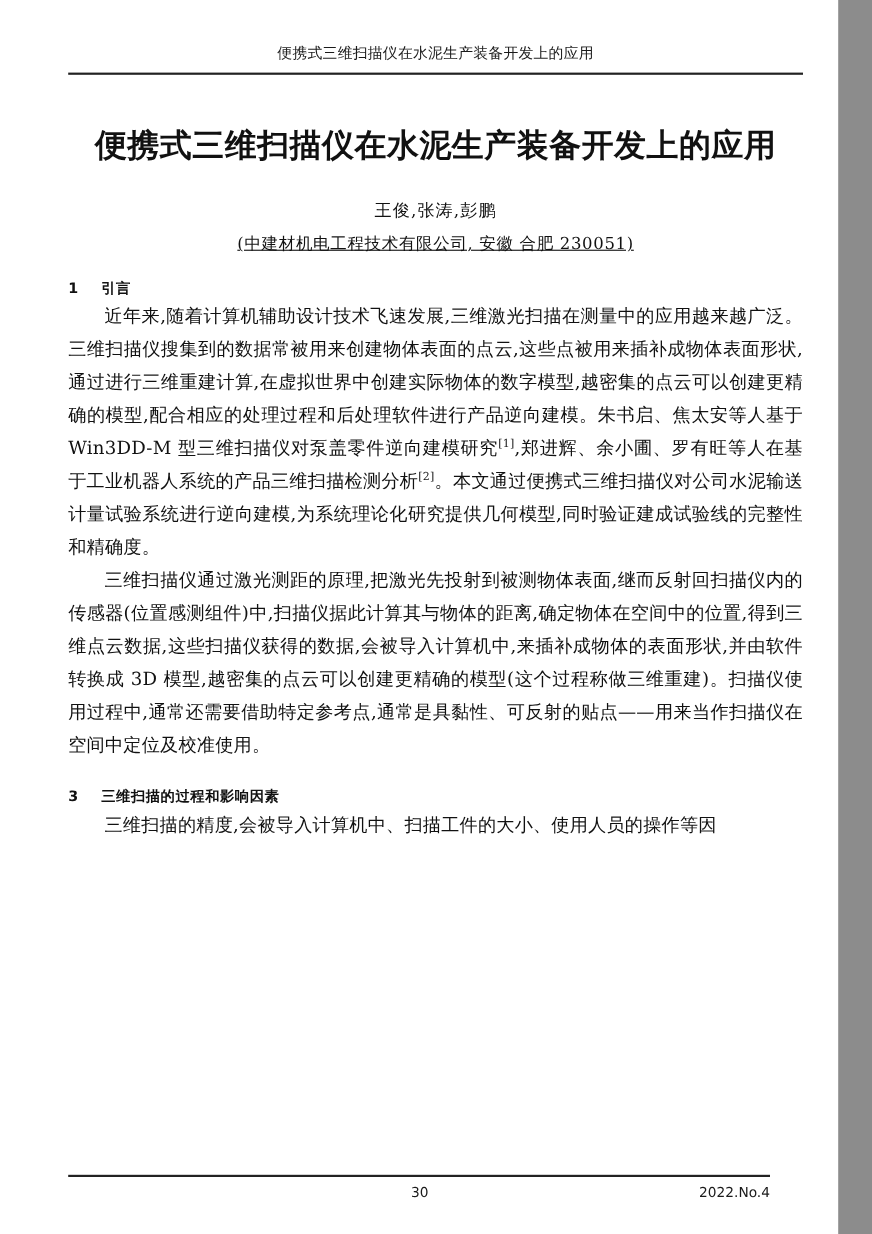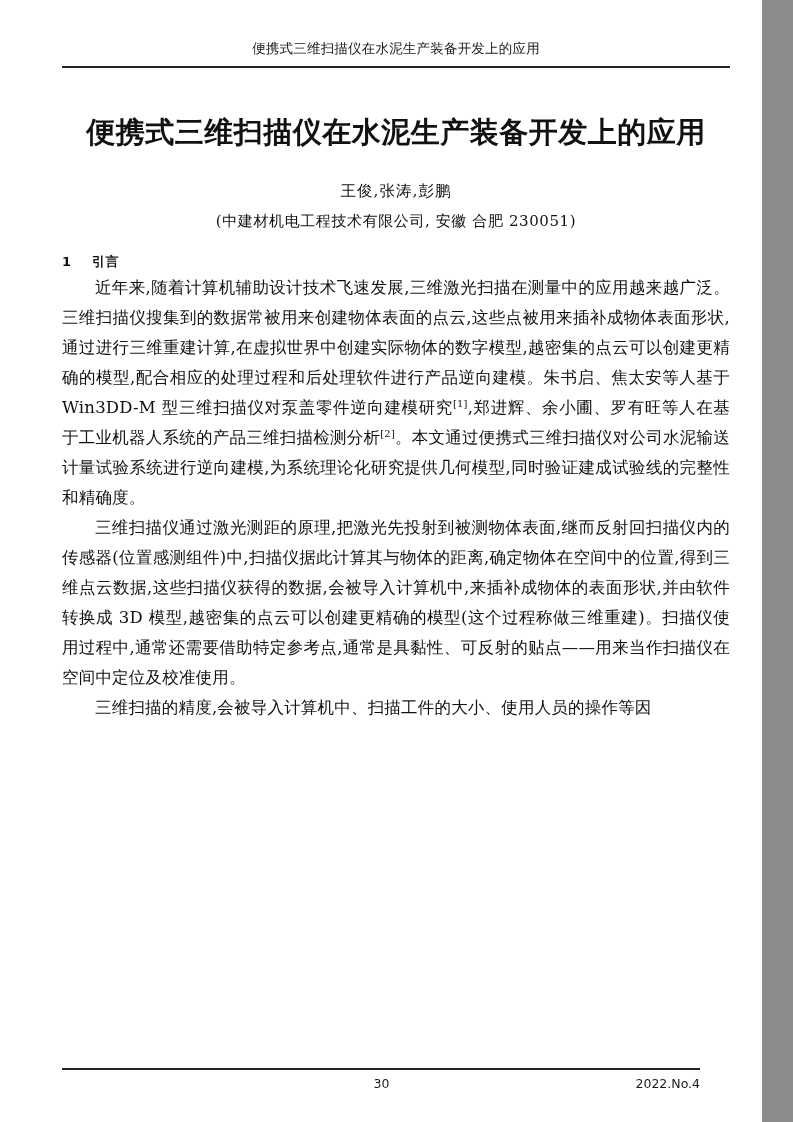--- a/index.html
+++ b/index.html
@@ -52,20 +52,21 @@
     margin-top: 28px;
     text-align: center;
     font-size: 15.5px;
     letter-spacing: 1px;
   }
   .affiliation {
     margin-top: 10px;
     text-align: center;
     font-size: 15px;
     letter-spacing: 0.6px;
+    text-decoration: underline;
   }
 
   
   .section-head {
     margin-top: 22px;
     margin-bottom: 2px;
     font-size: 13px;
     font-weight: bold;
     font-family: "DejaVu Sans", "Liberation Sans", sans-serif;
     letter-spacing: 0.5px;
@@ -131,20 +132,23 @@
     <div class="authors">王俊,张涛,彭鹏</div>
     <div class="affiliation">(中建材机电工程技术有限公司,  安徽  合肥  230051)</div>
 
     <div class="section-head">
       <span class="num">1</span><span>引言</span>
     </div>
     <p class="body">近年来,随着计算机辅助设计技术飞速发展,三维激光扫描在测量中的应用越来越广泛。三维扫描仪搜集到的数据常被用来创建物体表面的点云,这些点被用来插补成物体表面形状,通过进行三维重建计算,在虚拟世界中创建实际物体的数字模型,越密集的点云可以创建更精确的模型,配合相应的处理过程和后处理软件进行产品逆向建模。朱书启、焦太安等人基于 Win3DD-M 型三维扫描仪对泵盖零件逆向建模研究<sup>[1]</sup>,郑进辉、余小圃、罗有旺等人在基于工业机器人系统的产品三维扫描检测分析<sup>[2]</sup>。本文通过便携式三维扫描仪对公司水泥输送计量试验系统进行逆向建模,为系统理论化研究提供几何模型,同时验证建成试验线的完整性和精确度。</p>
 
     <p class="body">三维扫描仪通过激光测距的原理,把激光先投射到被测物体表面,继而反射回扫描仪内的传感器(位置感测组件)中,扫描仪据此计算其与物体的距离,确定物体在空间中的位置,得到三维点云数据,这些扫描仪获得的数据,会被导入计算机中,来插补成物体的表面形状,并由软件转换成 3D 模型,越密集的点云可以创建更精确的模型(这个过程称做三维重建)。扫描仪使用过程中,通常还需要借助特定参考点,通常是具黏性、可反射的贴点——用来当作扫描仪在空间中定位及校准使用。</p>
 
+    <div class="section-head">
+      <span class="num">3</span><span>三维扫描的过程和影响因素</span>
+    </div>
     <p class="body">三维扫描的精度,会被导入计算机中、扫描工件的大小、使用人员的操作等因</p>
 
   </div>
 
   <div class="rule-bottom"></div>
   <div class="footer">
     <span class="page-no">30</span>
     <span class="issue">2022.No.4</span>
   </div>
 </div>

